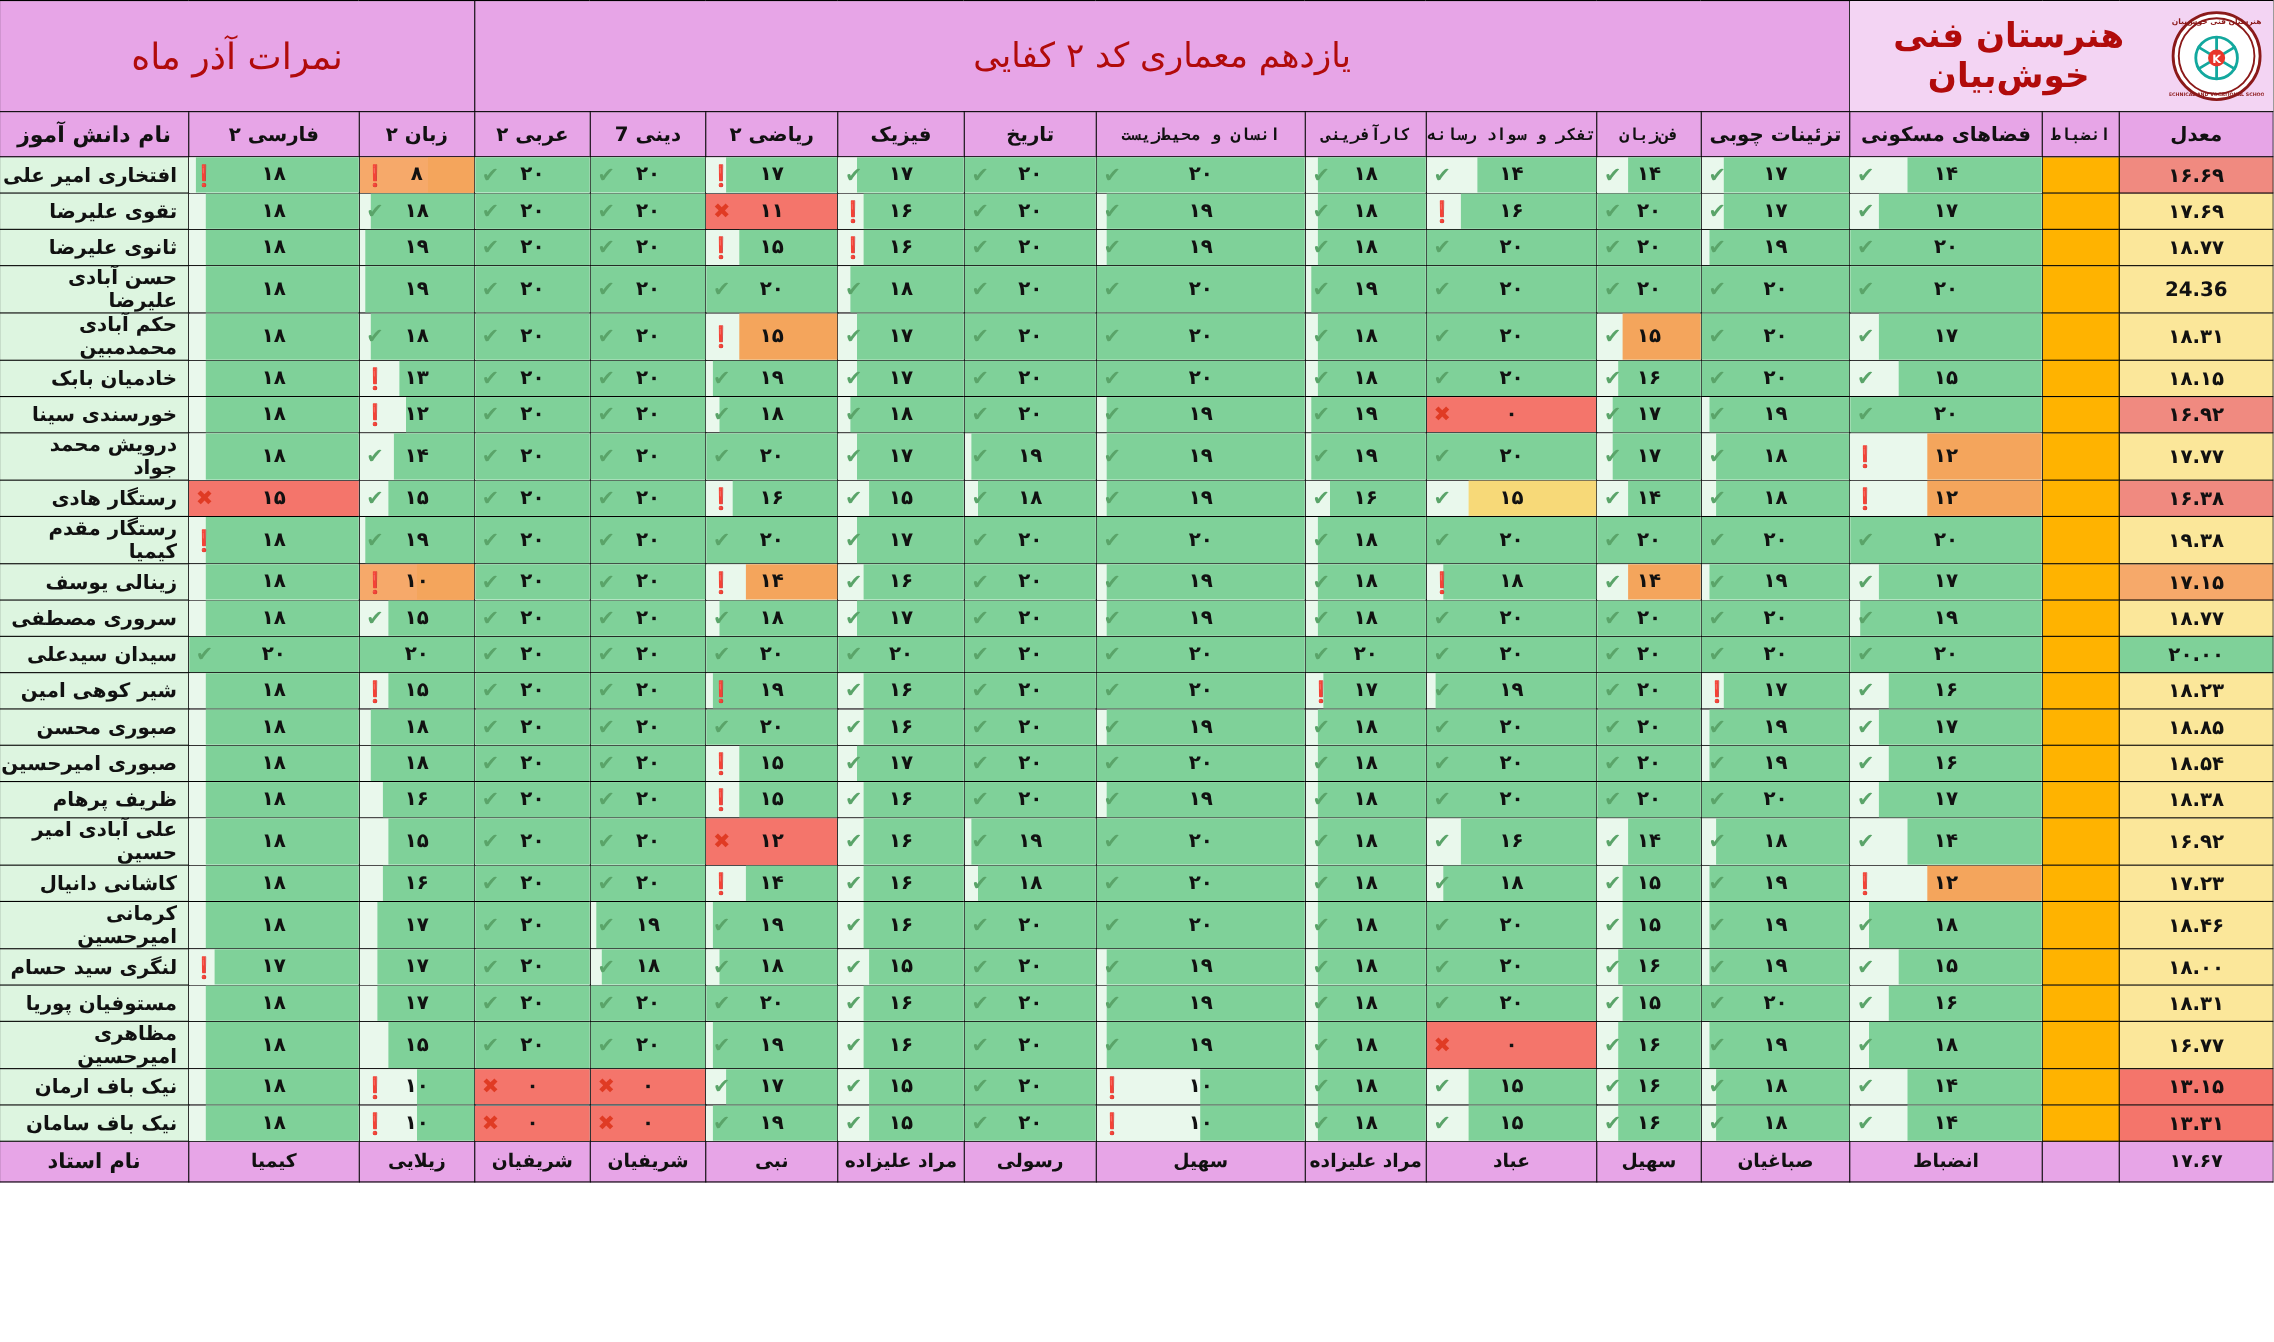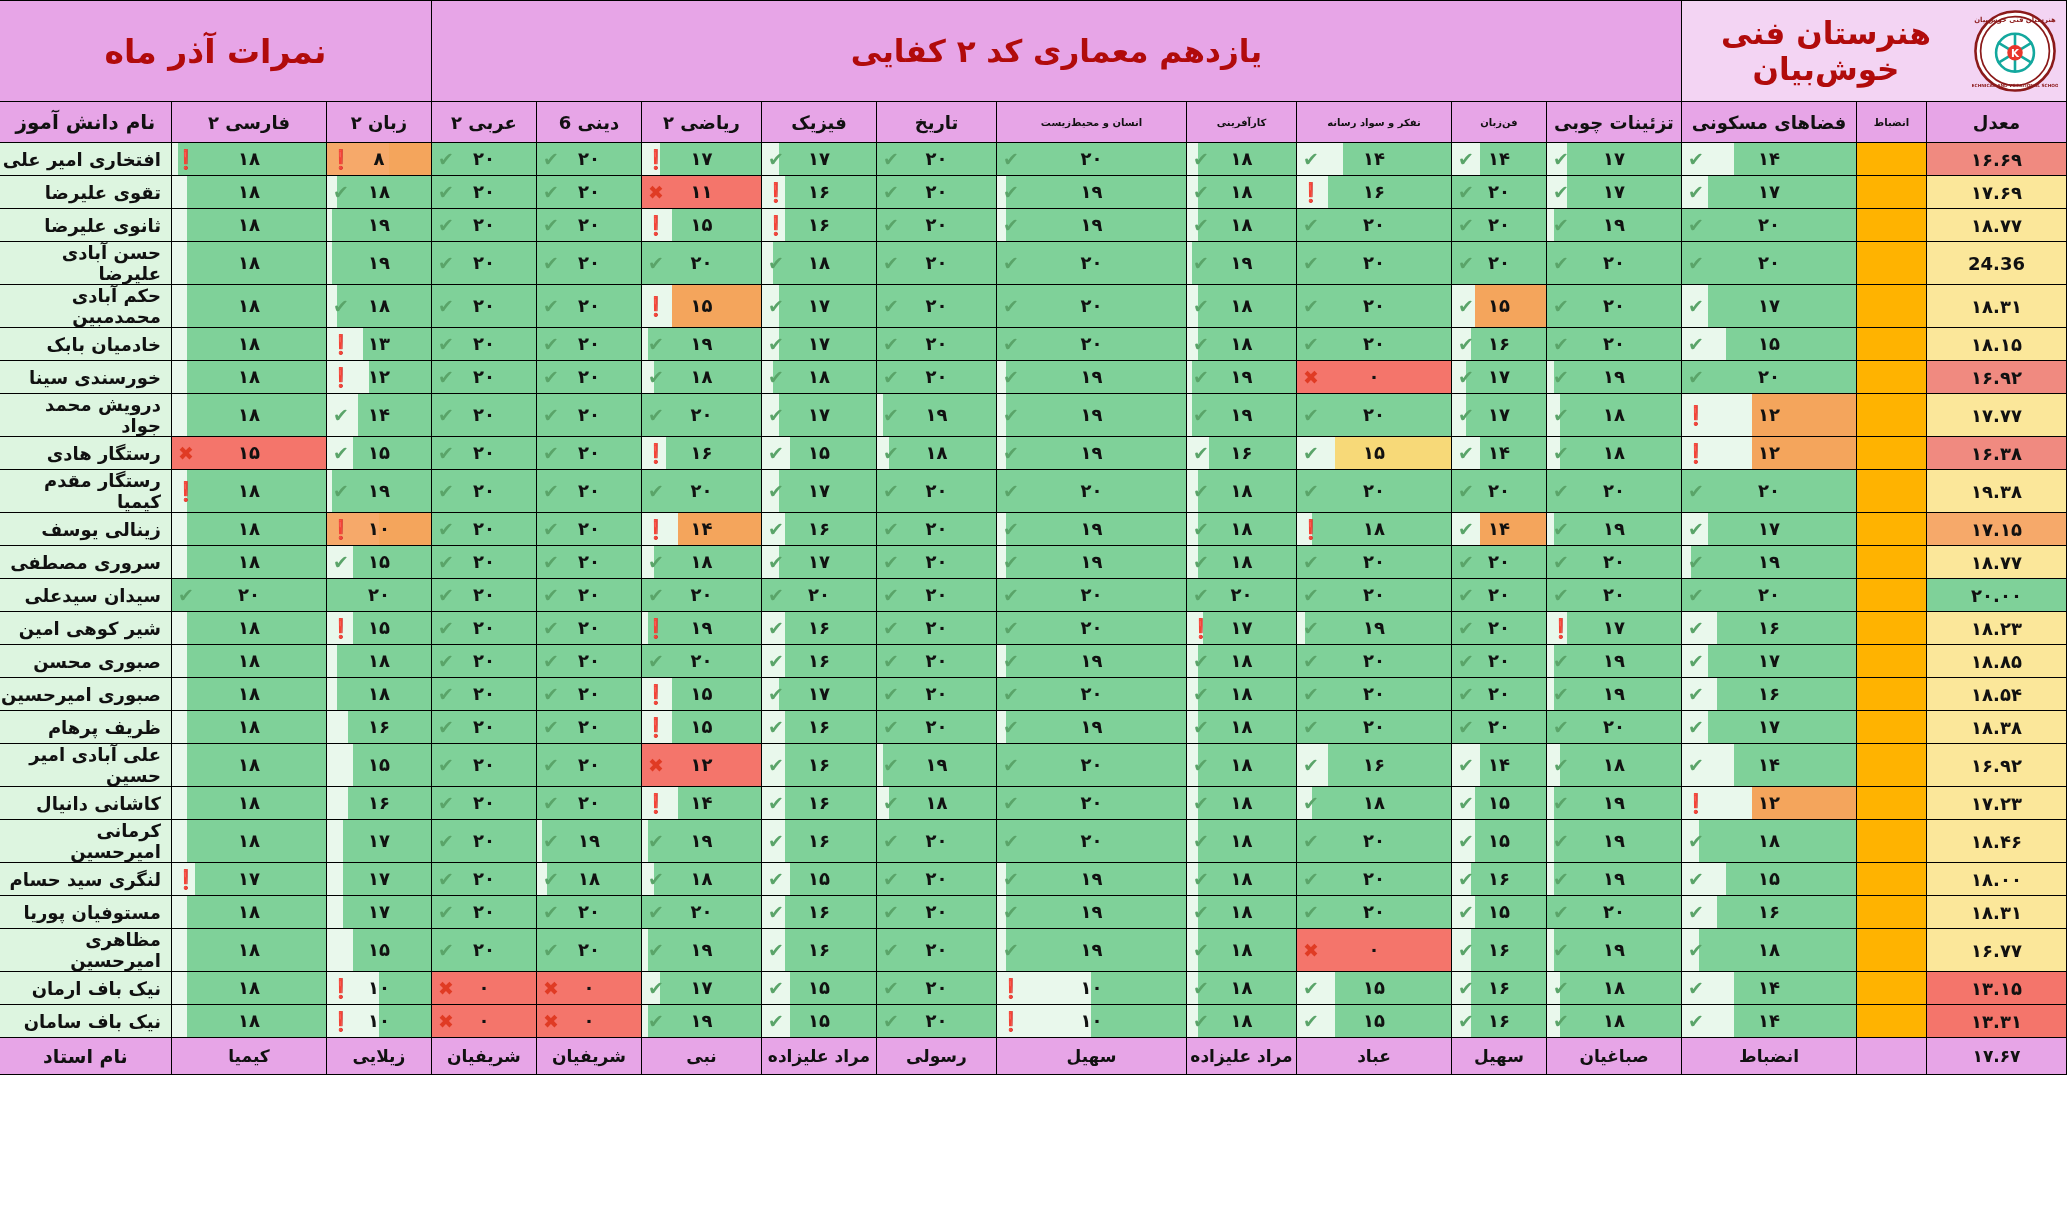--- a/index.html
+++ b/index.html
@@ -4,38 +4,38 @@
 <style>
   html,body{margin:0;padding:0;background:#fff;}
   body{font-family:"DejaVu Sans","Liberation Sans",sans-serif;}
   #page{width:2067px;height:1220px;position:relative;overflow:hidden;background:#fff;}
 
   table{border-collapse:collapse;table-layout:fixed;width:2067px;}
   td,th{border:1px solid #000;padding:0;margin:0;text-align:center;vertical-align:middle;}
 
   
   .hdr-title{
-    background:#e7a5e7;color:#b10b0b;font-weight:bold;font-size:33px;
+    background:#e7a5e7;color:#b10b0b;font-weight:normal;font-size:33px;
     height:100px;letter-spacing:0px;
   }
   .hdr-title.mid{font-size:31px;}
   .hdr-logo{
     background:#f3d4f3;height:100px;color:#b10b0b;font-weight:bold;font-size:31px;
     position:relative;
   }
   .logo-wrap{display:flex;align-items:center;justify-content:flex-start;height:100px;padding:0 8px;gap:10px;}
   .logo-mark{width:86px;height:86px;flex:0 0 86px;}
   .logo-text{flex:1;text-align:center;font-size:31px;}
 
   
   .colhdr{
     background:#e7a5e7;color:#111;font-weight:bold;font-size:18px;height:40px;
   }
   .colhdr.name{font-size:20px;}
-  .colhdr.small{font-size:10px;}
+  .colhdr.small{font-size:15px;font-family:Liberation Mono, monospace;}
 
   
   tr.data td{height:32px;font-size:18px;font-weight:bold;color:#111;}
   .nm{background:#ddf5e0;text-align:right;padding-right:10px;font-size:18px;font-weight:bold;}
   .avg{font-weight:bold;font-size:18px;}
 
   .cell{position:relative;}
   .cell .v{position:relative;z-index:2;display:block;line-height:32px;}
   .cell .bar{position:absolute;top:0;bottom:0;right:0;z-index:0;}
   .cell .ico{position:absolute;top:0;bottom:0;left:4px;width:20px;z-index:3;
@@ -116,21 +116,21 @@
         <td class="colhdr small">انضباط</td>
         <td class="colhdr">فضاهای مسکونی</td>
         <td class="colhdr">تزئینات چوبی</td>
         <td class="colhdr small">فن‌زبان</td>
         <td class="colhdr small">تفکر و سواد رسانه</td>
         <td class="colhdr small">کارآفرینی</td>
         <td class="colhdr small">انسان و محیط‌زیست</td>
         <td class="colhdr">تاریخ</td>
         <td class="colhdr">فیزیک</td>
         <td class="colhdr">ریاضی ۲</td>
-        <td class="colhdr">دینی 6</td>
+        <td class="colhdr">دینی 7</td>
         <td class="colhdr">عربی ۲</td>
         <td class="colhdr">زبان ۲</td>
         <td class="colhdr">فارسی ۲</td>
         <td class="colhdr name">نام دانش آموز</td>
       </tr>
     </thead>
 
     <tbody id="tbody">
         <tr class="data">
           <td class="avg bg-pink">۱۶.۶۹</td>

